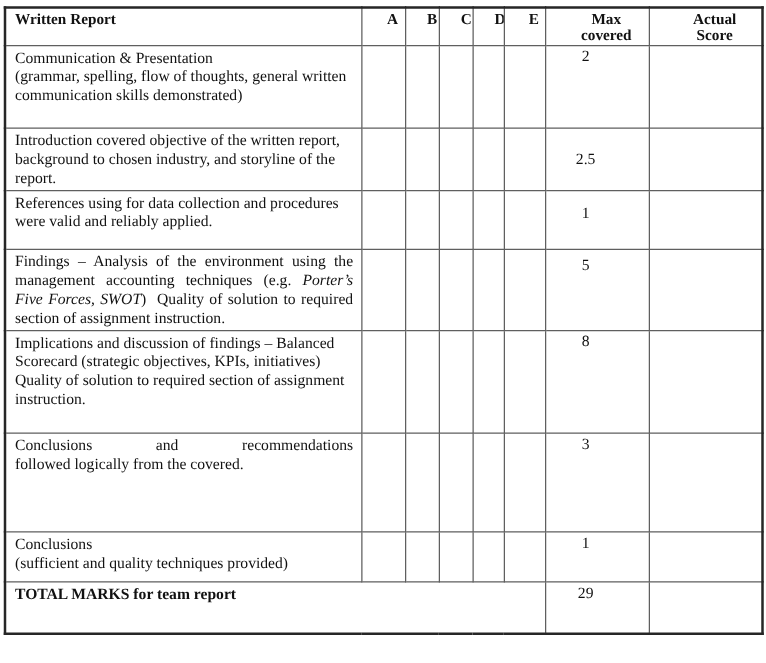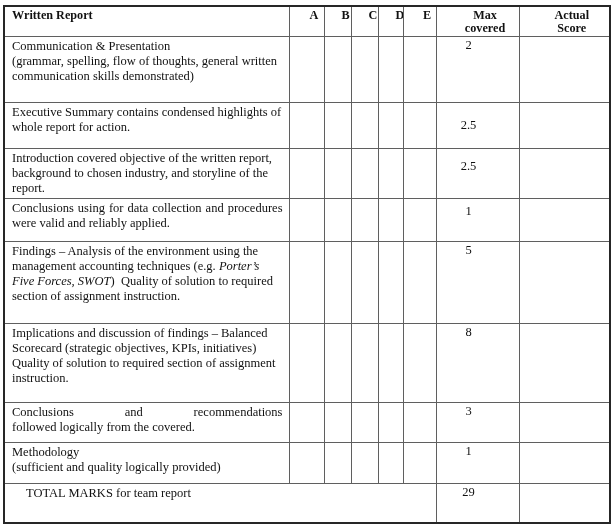--- a/index.html
+++ b/index.html
@@ -78,22 +78,22 @@
   
   .b { font-weight: normal; }
   .i { font-style: italic; }
   .blk { display: block; }
   .stretch {
     display: block;
     text-align: justify;
     text-align-last: justify;
   }
   td.total-label {
-    font-weight: normal;
-    padding: 2px 6px 2px 21px;
+    font-weight: bold;
+    padding: 2px 6px 2px 7px;
   }
 </style>
 </head>
 <body>
 
 <div class="page">
   <table class="rubric">
     <colgroup>
       <col style="width:285px">
       <col style="width:35px">
@@ -123,41 +123,31 @@
           <td class="desc"><span class="b blk">Communication &amp; Presentation</span><span class="">(grammar, spelling, flow of thoughts, general written communication skills demonstrated)</span></td>
           <td class="grade"></td>
           <td class="grade"></td>
           <td class="grade"></td>
           <td class="grade"></td>
           <td class="grade"></td>
           <td class="max">2</td>
           <td class="actual"></td>
         </tr>
         <tr>
-          <td class="desc"><span class="b">Executive Summary</span><span class=""> contains condensed highlights of whole report for action.</span></td>
+          <td class="desc"><span class="b">Introduction</span><span class=""> covered objective of the written report, background to chosen industry, and storyline of the report.</span></td>
           <td class="grade"></td>
           <td class="grade"></td>
           <td class="grade"></td>
           <td class="grade"></td>
           <td class="grade"></td>
           <td class="max">2.5</td>
           <td class="actual"></td>
         </tr>
         <tr>
-          <td class="desc"><span class="b">Introduction</span><span class=""> covered objective of the written report, background to chosen industry, and storyline of the report.</span></td>
-          <td class="grade"></td>
-          <td class="grade"></td>
-          <td class="grade"></td>
-          <td class="grade"></td>
-          <td class="grade"></td>
-          <td class="max">2.5</td>
-          <td class="actual"></td>
-        </tr>
-        <tr>
-          <td class="desc"><span class="b">Conclusions</span><span class=""> using for data collection and procedures were valid and reliably applied.</span></td>
+          <td class="desc"><span class="b">References</span><span class=""> using for data collection and procedures were valid and reliably applied.</span></td>
           <td class="grade"></td>
           <td class="grade"></td>
           <td class="grade"></td>
           <td class="grade"></td>
           <td class="grade"></td>
           <td class="max">1</td>
           <td class="actual"></td>
         </tr>
         <tr>
           <td class="desc"><span class="b">Findings – Analysis of the environment using the management accounting techniques (e.g. </span><span class="b i">Porter’s Five Forces, SWOT</span><span class="b">)</span><span class="">&nbsp; Quality of solution to required section of assignment instruction.</span></td>
@@ -183,21 +173,21 @@
           <td class="desc"><span class="b blk stretch">Conclusions and recommendations</span><span class="">followed logically from the covered.</span></td>
           <td class="grade"></td>
           <td class="grade"></td>
           <td class="grade"></td>
           <td class="grade"></td>
           <td class="grade"></td>
           <td class="max b">3</td>
           <td class="actual"></td>
         </tr>
         <tr>
-          <td class="desc"><span class="b blk">Methodology</span><span class="">(sufficient and quality logically provided)</span></td>
+          <td class="desc"><span class="b blk">Conclusions</span><span class="">(sufficient and quality techniques provided)</span></td>
           <td class="grade"></td>
           <td class="grade"></td>
           <td class="grade"></td>
           <td class="grade"></td>
           <td class="grade"></td>
           <td class="max">1</td>
           <td class="actual"></td>
         </tr>
         <tr>
           <td class="total-label" colspan="6">TOTAL MARKS for team report</td>

